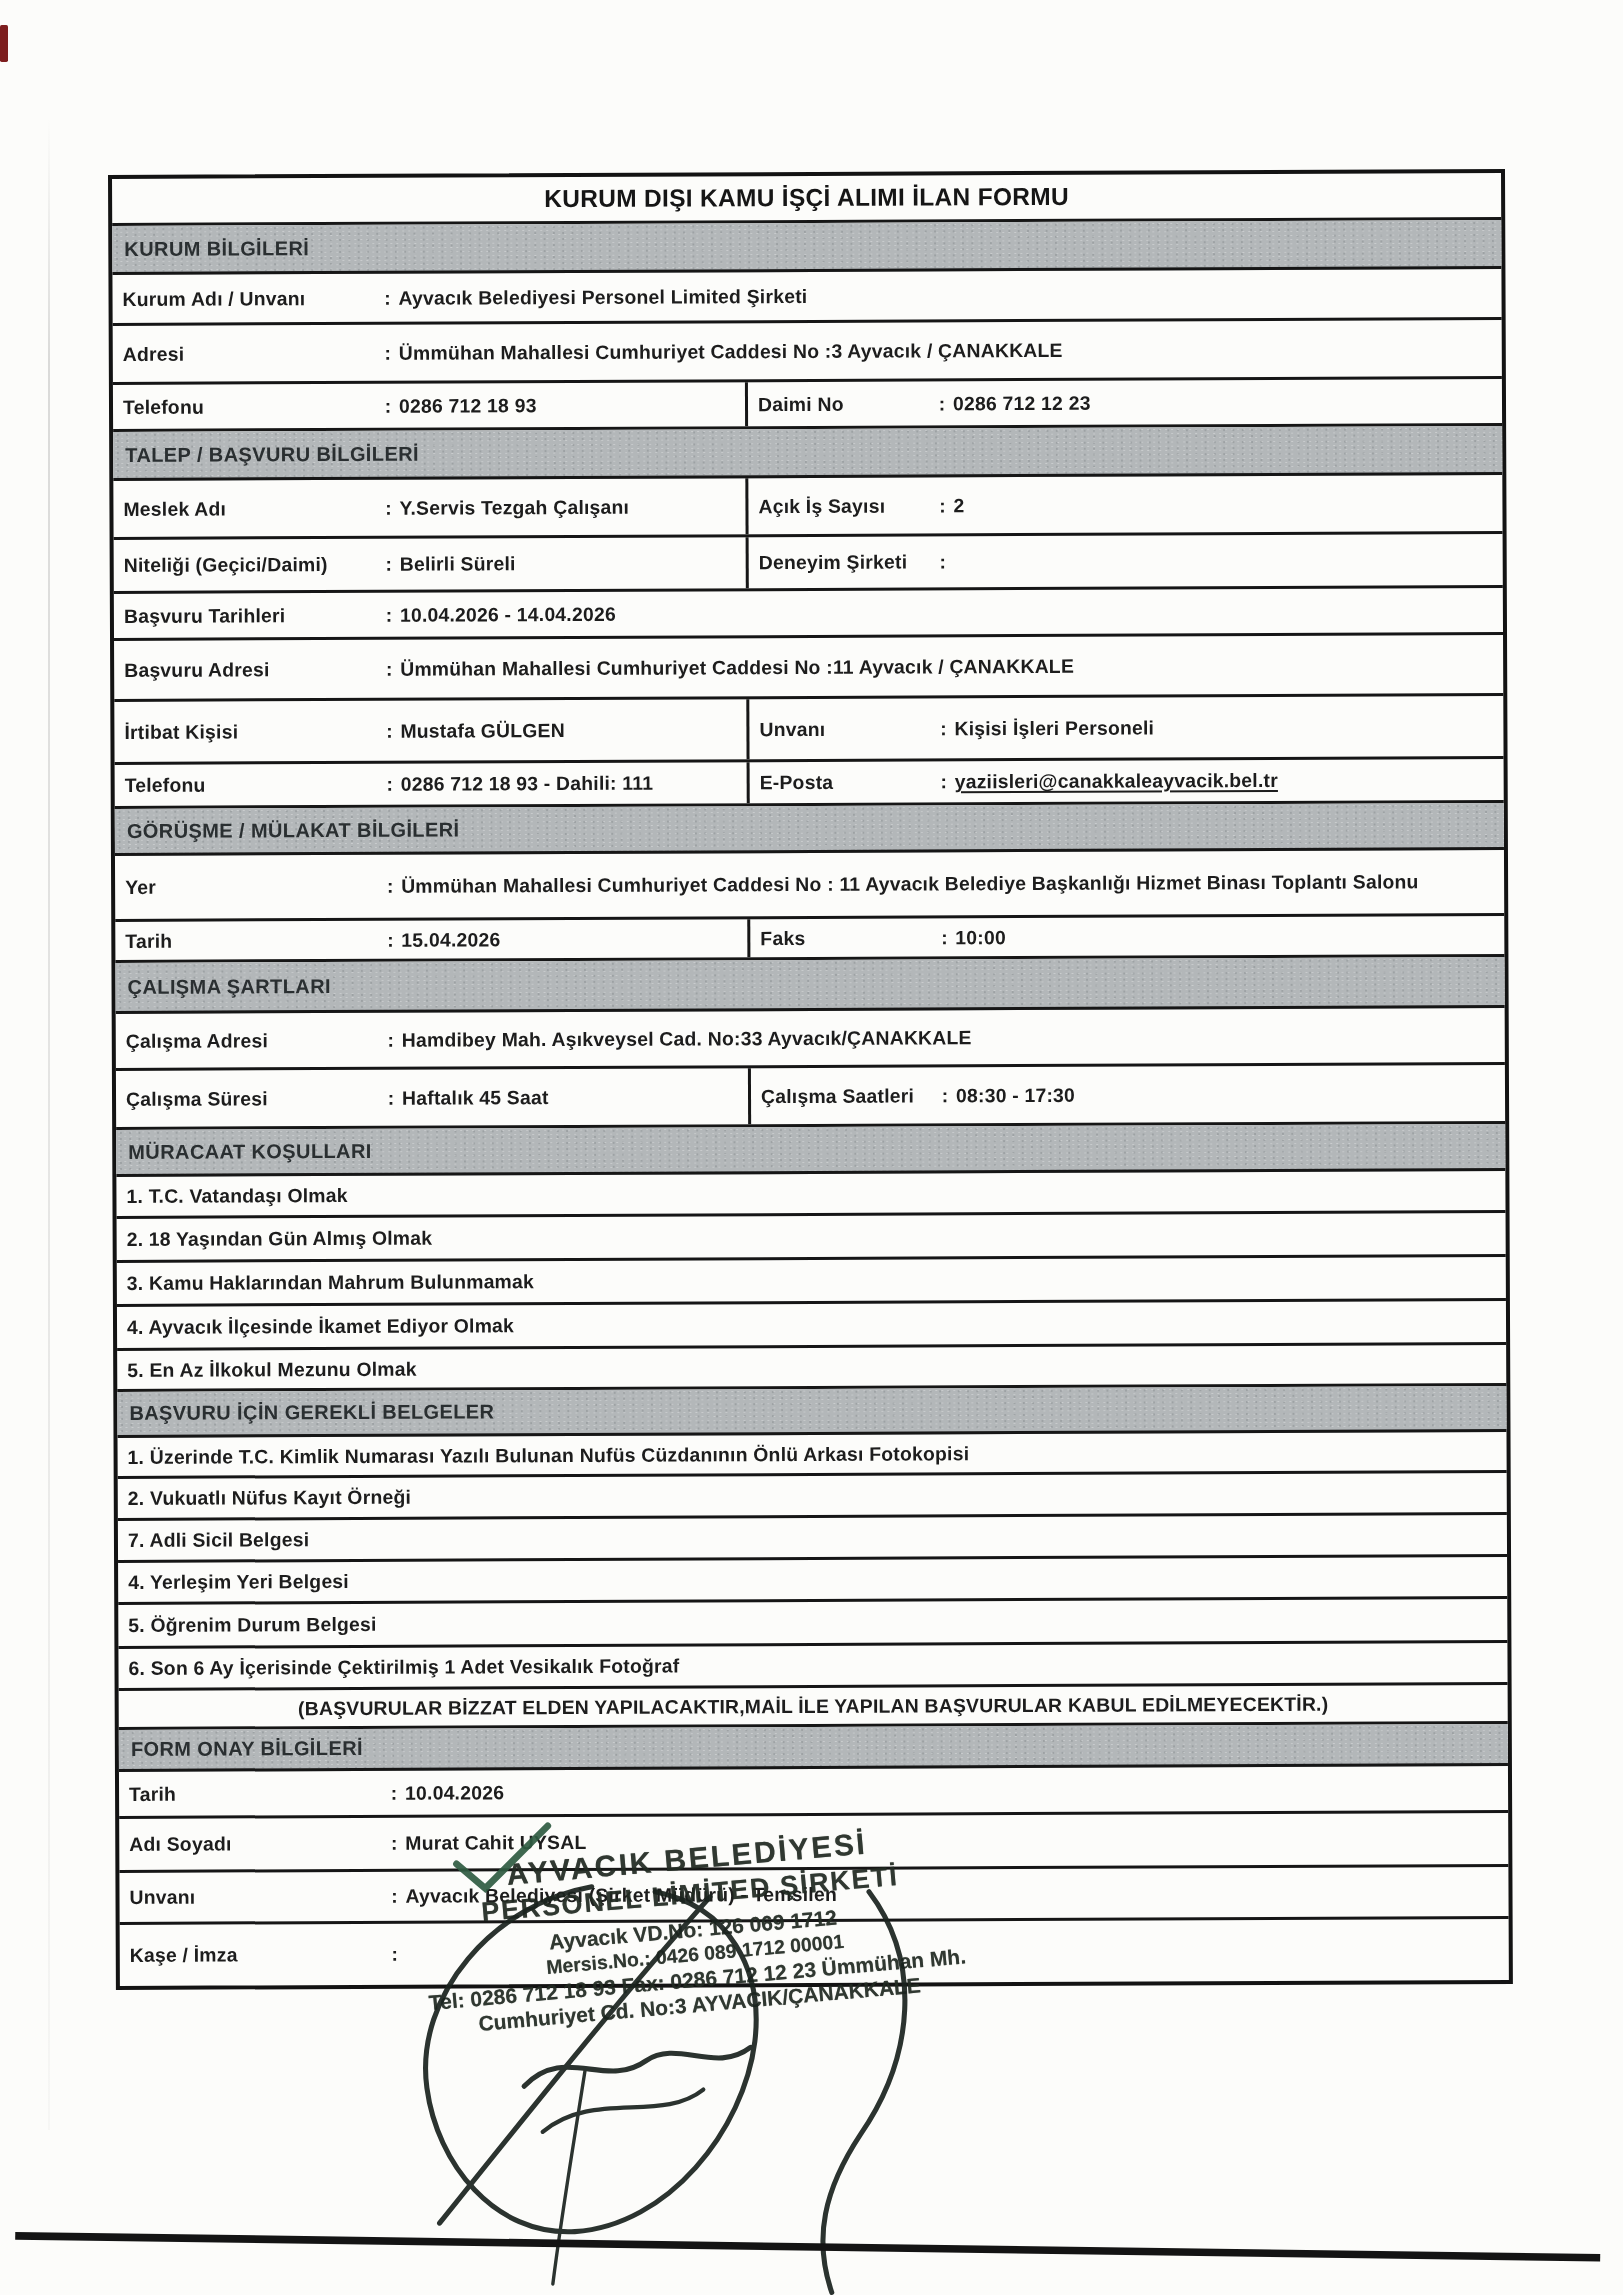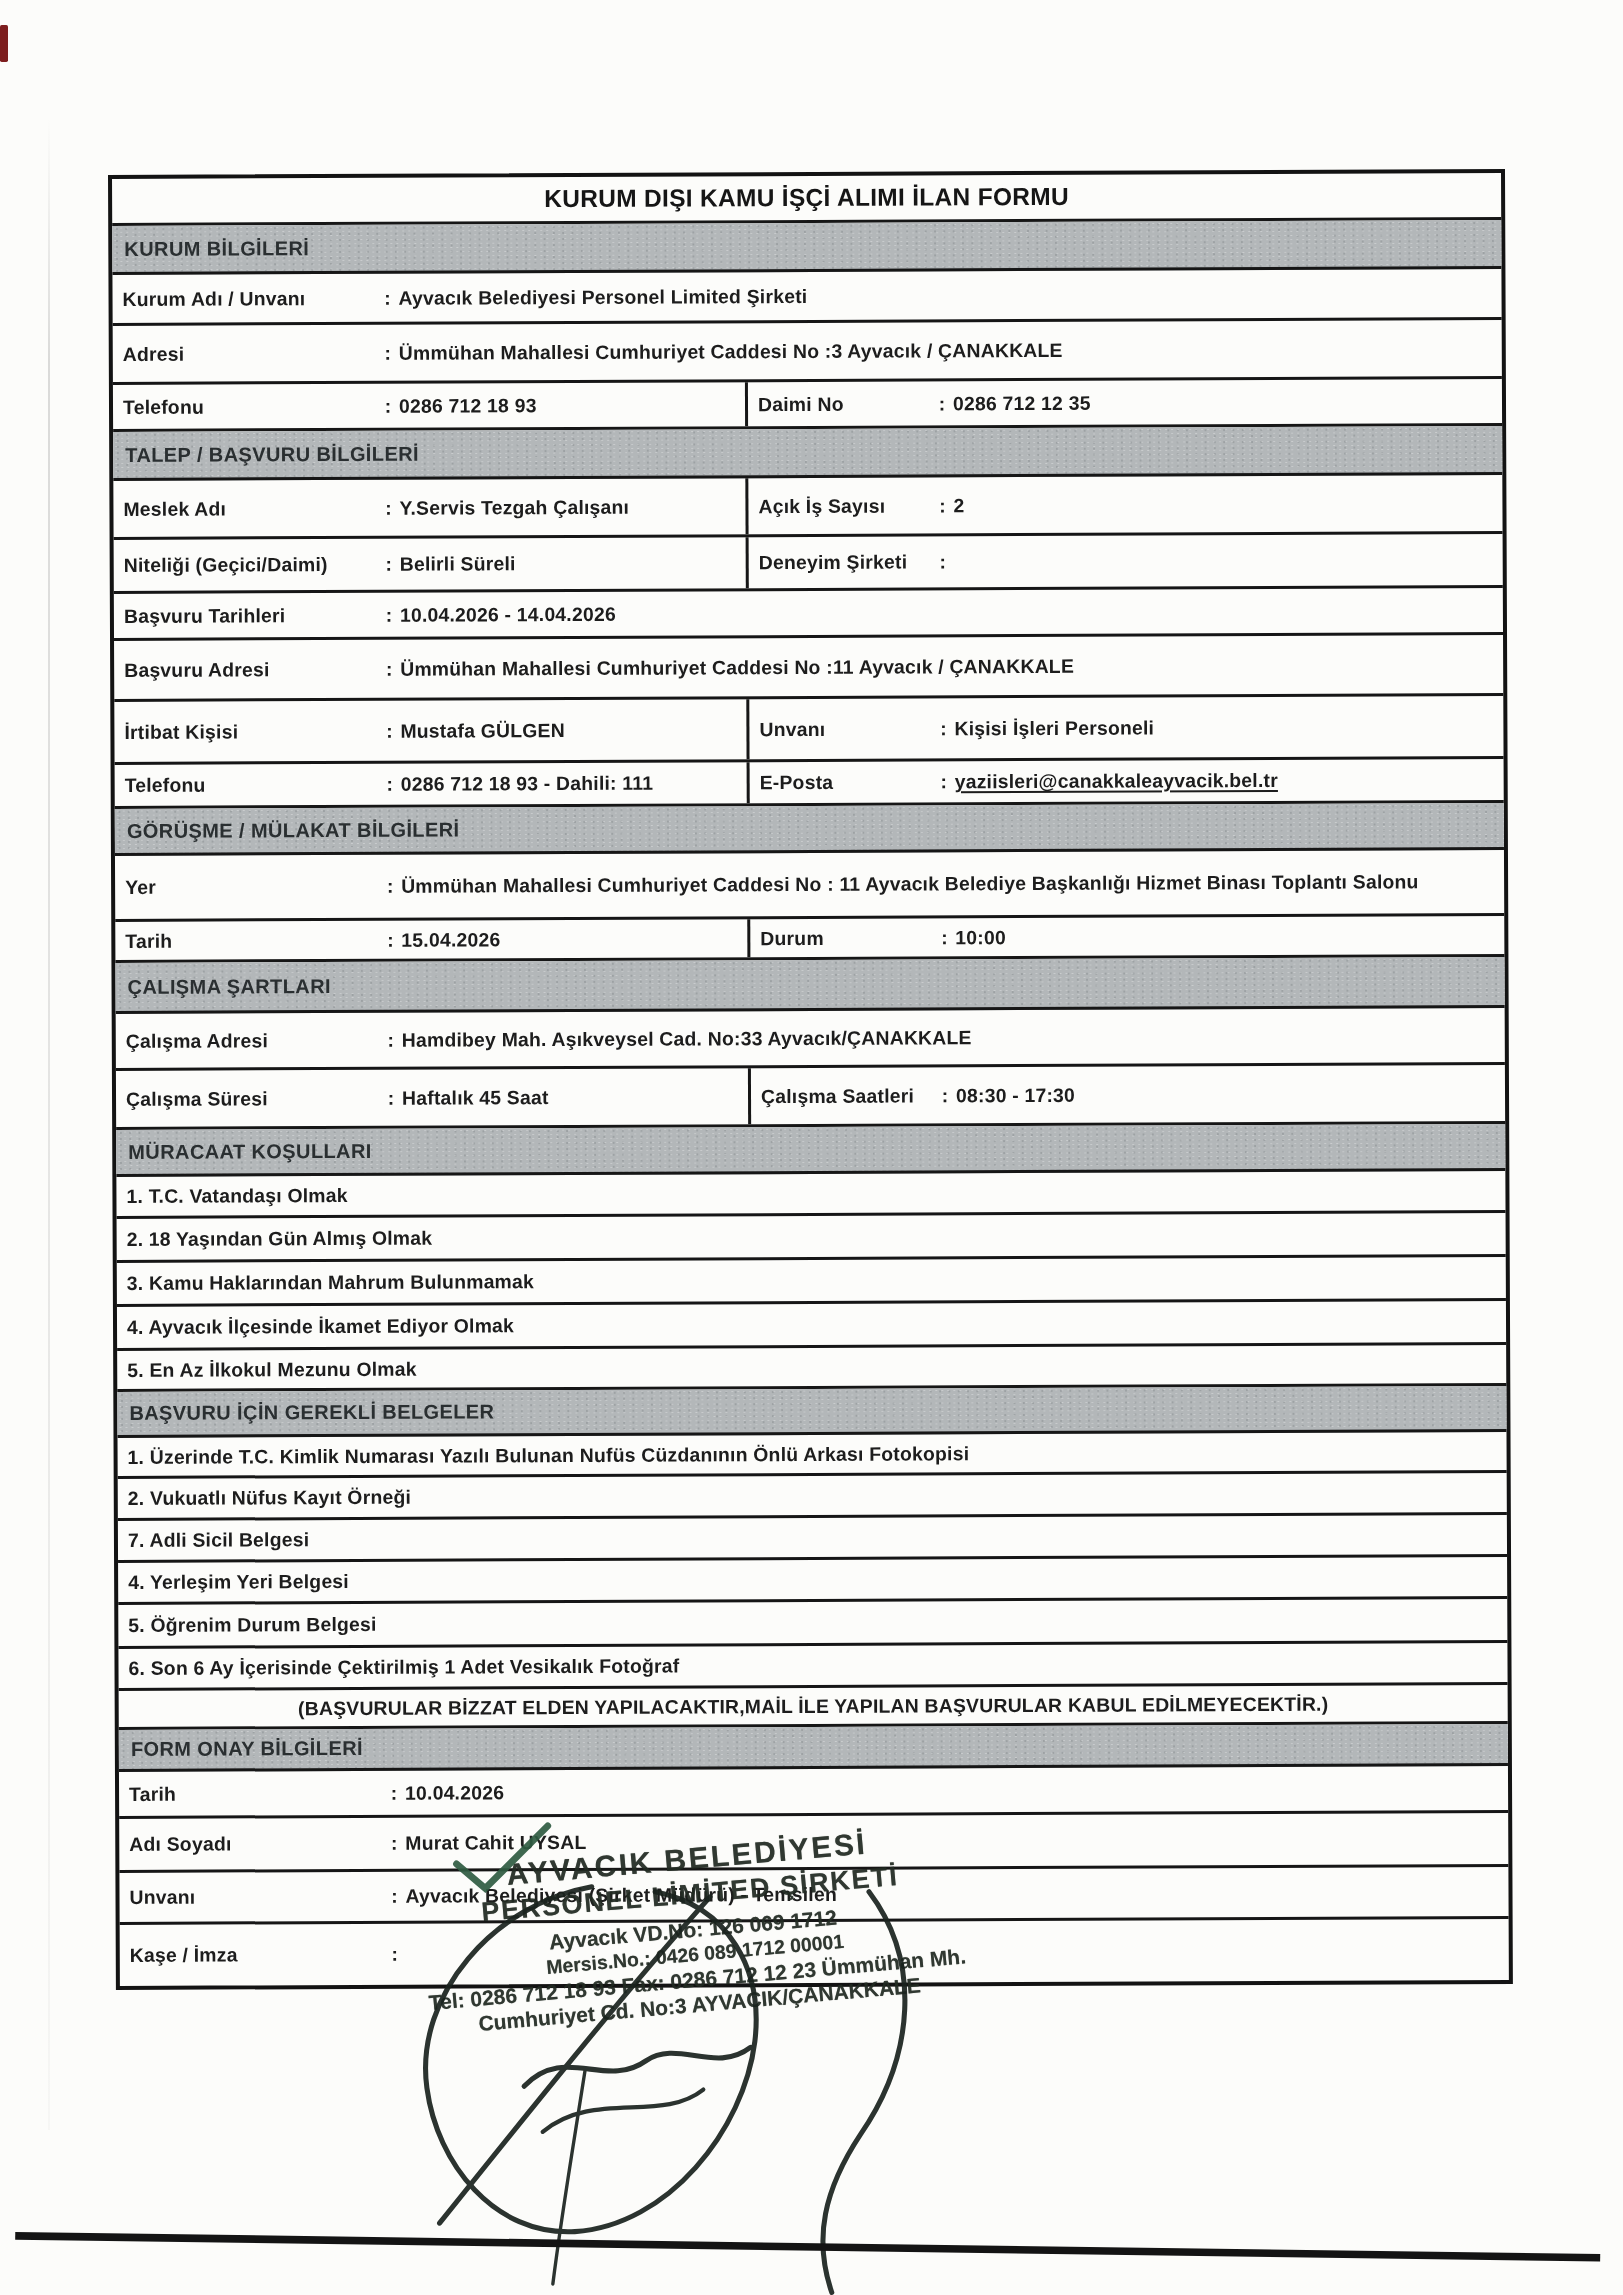--- a/index.html
+++ b/index.html
@@ -79,21 +79,21 @@
 
     <div class="row" style="height:47px">
       <div class="cl">
         <span class="lbl">Telefonu</span>
           <span class="colon"></span>
         <span class="val">0286 712 18 93</span>
       </div>
       <div class="cr">
         <span class="lbl">Daimi No</span>
           <span class="colon"></span>
-        <span class="val">0286 712 12 35</span>
+        <span class="val">0286 712 12 23</span>
       </div>
     </div>
 
     <div class="row band" style="height:49px">TALEP / BAŞVURU BİLGİLERİ</div>
 
     <div class="row" style="height:59px">
       <div class="cl">
         <span class="lbl">Meslek Adı</span>
           <span class="colon"></span>
         <span class="val">Y.Servis Tezgah Çalışanı</span>
@@ -164,21 +164,21 @@
       <span class="val">Ümmühan Mahallesi Cumhuriyet Caddesi No : 11 Ayvacık Belediye Başkanlığı Hizmet Binası Toplantı Salonu</span>
     </div>
 
     <div class="row" style="height:41px">
       <div class="cl">
         <span class="lbl">Tarih</span>
           <span class="colon"></span>
         <span class="val">15.04.2026</span>
       </div>
       <div class="cr">
-        <span class="lbl">Durum</span>
+        <span class="lbl">Faks</span>
           <span class="colon"></span>
         <span class="val">10:00</span>
       </div>
     </div>
 
     <div class="row band" style="height:51px">ÇALIŞMA ŞARTLARI</div>
 
     <div class="row" style="height:57px">
       <span class="lbl">Çalışma Adresi</span>
         <span class="colon"></span>

